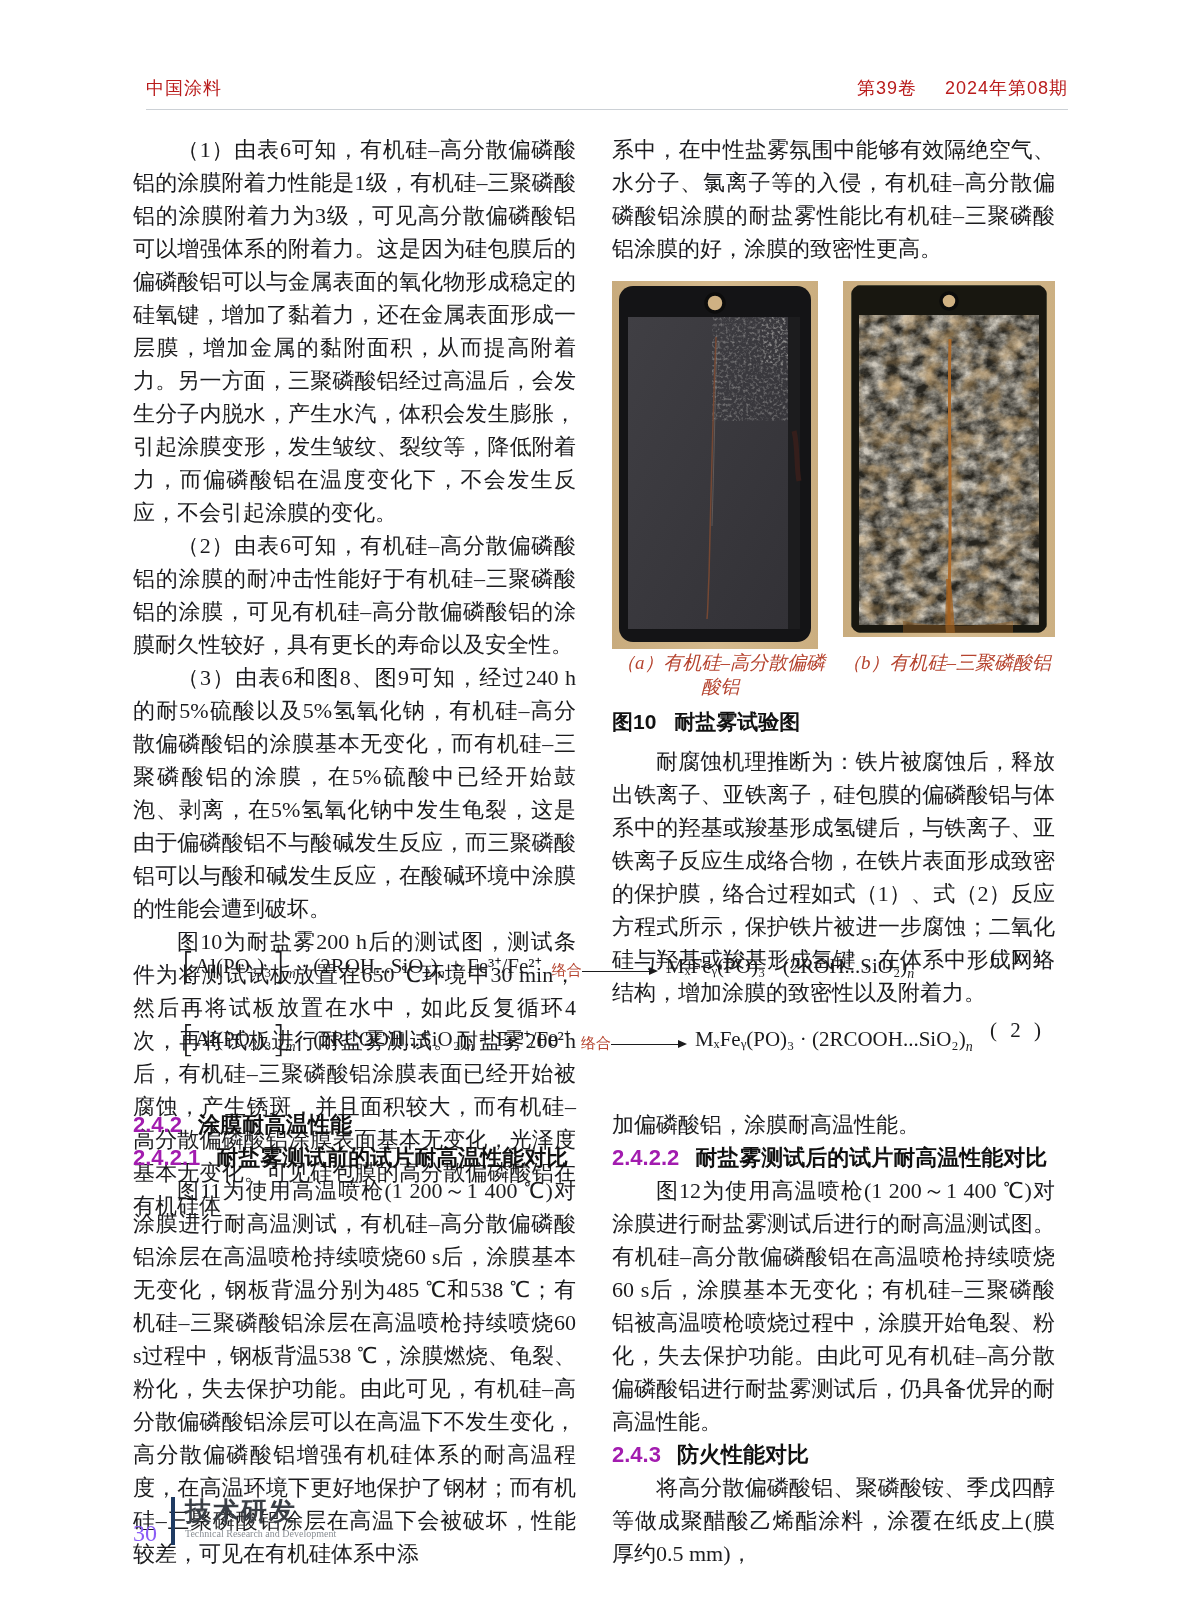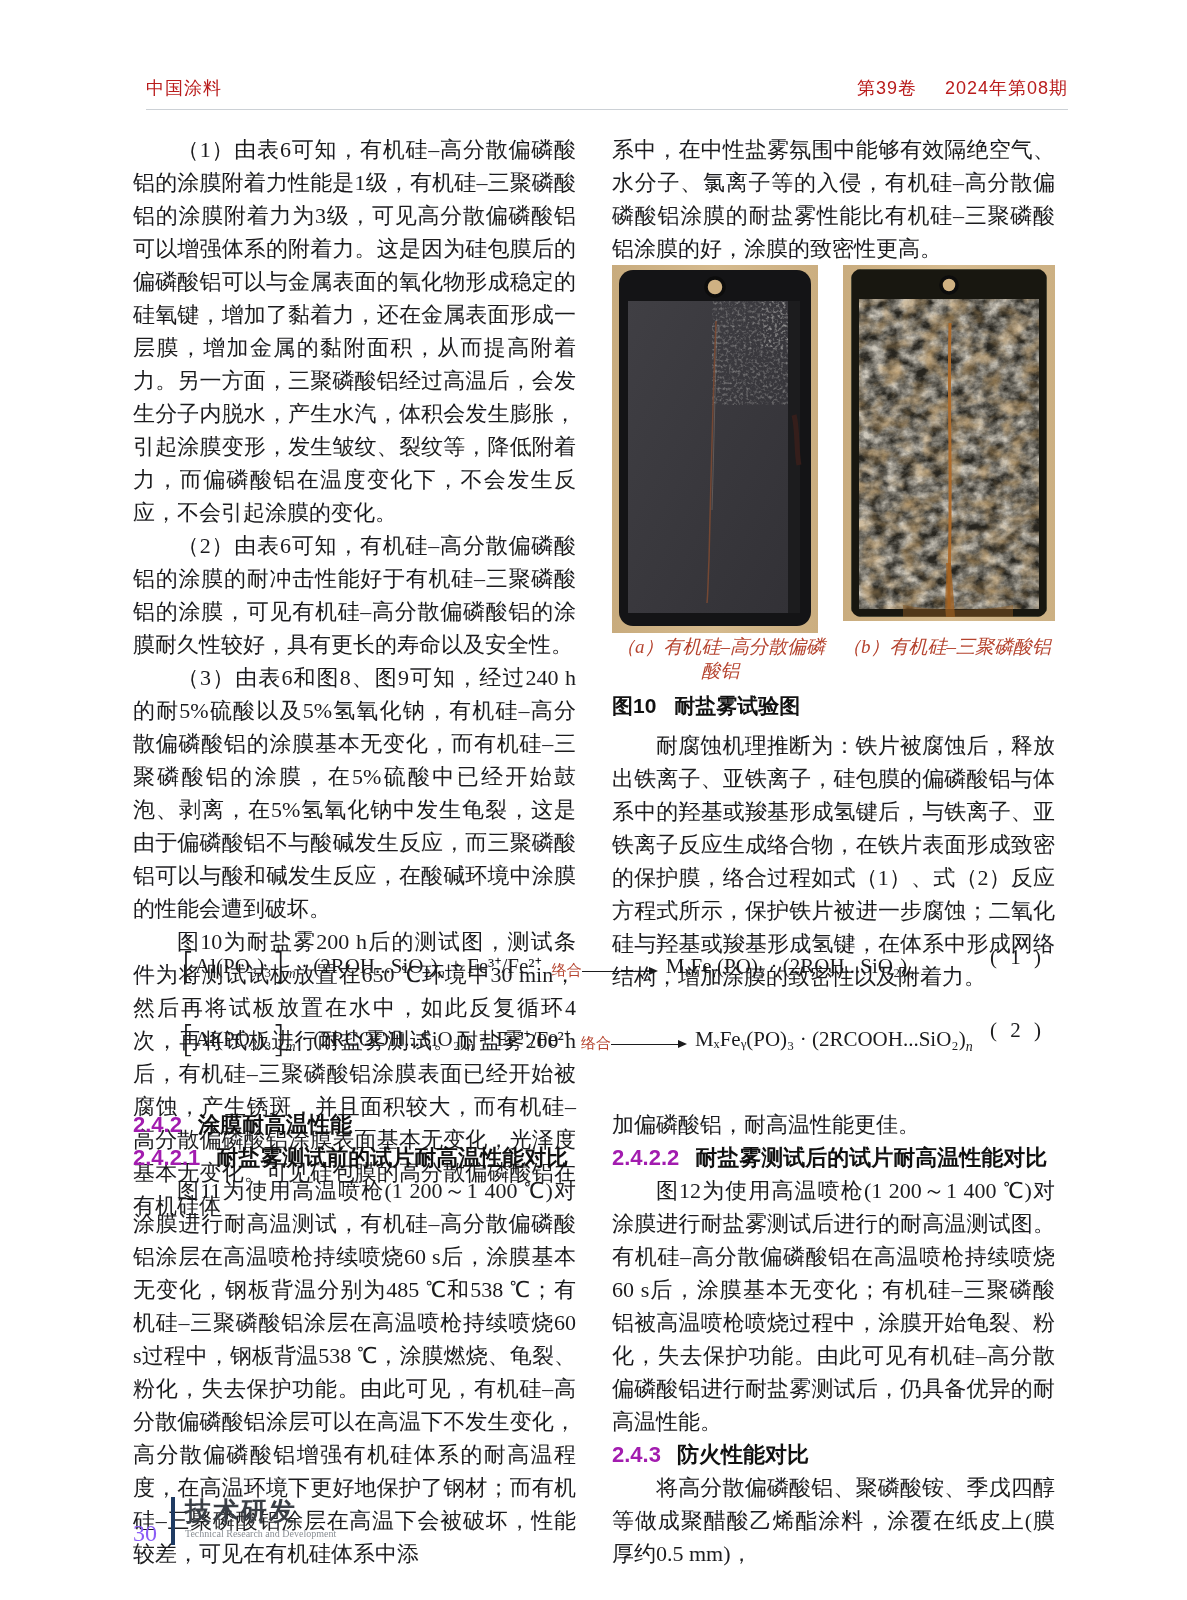--- a/index.html
+++ b/index.html
@@ -17,21 +17,21 @@
   .col { position:absolute; width:443px; font-size:22px; line-height:33px; color:#1b1b1d;
          text-align:justify; }
   .col-left-top   { left:133px; top:133px; }
   .col-right-top  { left:612px; top:133px; }
   .col-left-bot   { left:133px; top:1108px; }
   .col-right-bot  { left:612px; top:1108px; }
   .para { text-align:justify; }
   .para.indent { text-indent:2em; }
 
   
-  .figure10 { margin-top:0; margin-bottom:7px; }
+  .figure10 { margin-top:16px; margin-bottom:7px; }
   .photos { display:flex; justify-content:space-between; align-items:flex-start; }
   .photo-captions { display:flex; justify-content:space-between; margin-top:2px; }
   .photo-captions span { flex:0 0 49%; text-align:center; color:#b5432e; font-size:19px;
                          line-height:24px; font-style:italic; }
   .fig-title-cn { text-align:left; font-weight:bold; font-size:21px; line-height:30px;
                   margin-top:8px; color:#111; font-family:"Liberation Sans", sans-serif; }
   .fig-title-cn .gap, .fig-title-en .gap { display:inline-block; width:18px; }
   .fig-title-en { text-align:center; font-weight:bold; font-size:19px; line-height:26px; color:#111; }
   .mech { margin-top:8px; }
 
@@ -195,21 +195,21 @@
     <div class="sec-heading">
       <span class="sec-num">2.4.2</span><span>涂膜耐高温性能</span>
     </div>
     <div class="sec-heading">
       <span class="sec-num">2.4.2.1</span><span>耐盐雾测试前的试片耐高温性能对比</span>
     </div>
     <p class="para indent">图11为使用高温喷枪(1 200～1 400 ℃)对涂膜进行耐高温测试，有机硅–高分散偏磷酸铝涂层在高温喷枪持续喷烧60 s后，涂膜基本无变化，钢板背温分别为485 ℃和538 ℃；有机硅–三聚磷酸铝涂层在高温喷枪持续喷烧60 s过程中，钢板背温538 ℃，涂膜燃烧、龟裂、粉化，失去保护功能。由此可见，有机硅–高分散偏磷酸铝涂层可以在高温下不发生变化，高分散偏磷酸铝增强有机硅体系的耐高温程度，在高温环境下更好地保护了钢材；而有机硅–三聚磷酸铝涂层在高温下会被破坏，性能较差，可见在有机硅体系中添</p>
   </div>
 
   <div class="col col-right-bot">
-    <p class="para">加偏磷酸铝，耐高温性能更佳。</p>
+    <p class="para">加偏磷酸铝，涂膜耐高温性能。</p>
     <div class="sec-heading">
       <span class="sec-num">2.4.2.2</span><span>耐盐雾测试后的试片耐高温性能对比</span>
     </div>
     <p class="para indent">图12为使用高温喷枪(1 200～1 400 ℃)对涂膜进行耐盐雾测试后进行的耐高温测试图。有机硅–高分散偏磷酸铝在高温喷枪持续喷烧60 s后，涂膜基本无变化；有机硅–三聚磷酸铝被高温喷枪喷烧过程中，涂膜开始龟裂、粉化，失去保护功能。由此可见有机硅–高分散偏磷酸铝进行耐盐雾测试后，仍具备优异的耐高温性能。</p>
     <div class="sec-heading">
       <span class="sec-num">2.4.3</span><span>防火性能对比</span>
     </div>
     <p class="para indent">将高分散偏磷酸铝、聚磷酸铵、季戊四醇等做成聚醋酸乙烯酯涂料，涂覆在纸皮上(膜厚约0.5 mm)，</p>
   </div>
 

